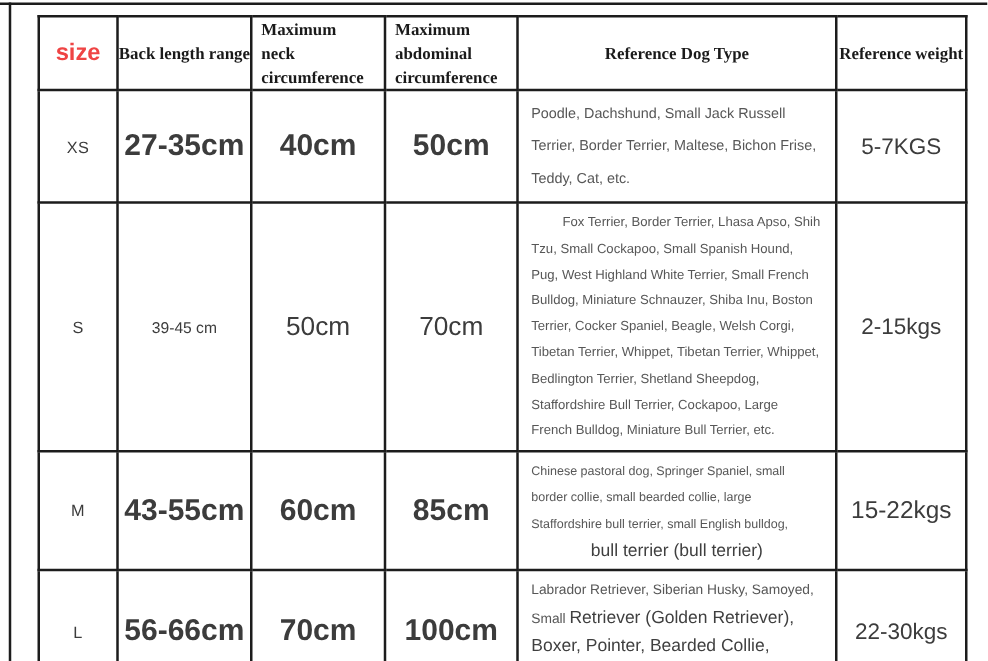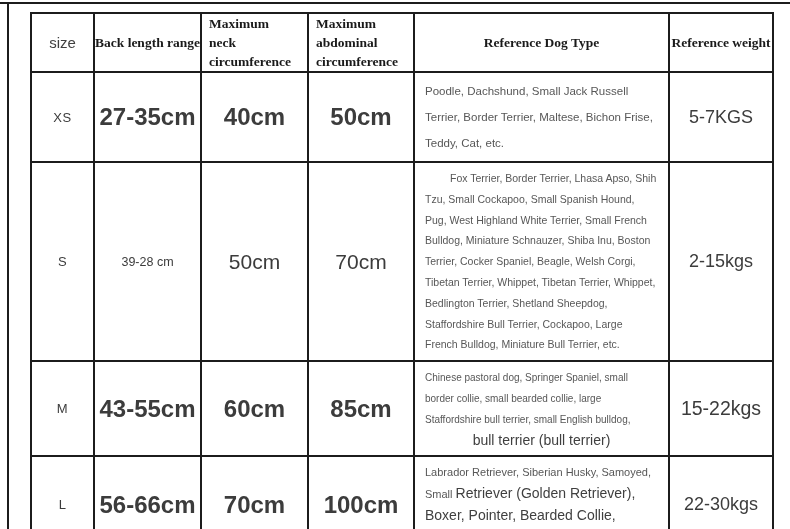--- a/index.html
+++ b/index.html
@@ -20,22 +20,22 @@
   .size-chart th,.size-chart td{
     border:2px solid #1c1c1c;
     vertical-align:middle;
     padding:0;
     overflow:hidden;
   }
   
   .size-chart thead tr{height:46px;}
   th{font-family:"Liberation Serif","DejaVu Serif",serif;font-weight:bold;
      font-size:13.5px;color:#1a1a1a;text-align:center;}
-  th.h-size{font-family:"Liberation Sans","DejaVu Sans",sans-serif;font-weight:normal;
-     font-size:15px;color:#404040;}
+  th.h-size{font-family:"Liberation Sans","DejaVu Sans",sans-serif;font-weight:bold;
+     font-size:19px;color:#ef4444;}
   th.h-left{text-align:left;padding-left:7px;}
   .hl{display:block;line-height:19px;}
 
   
   td.center{text-align:center;color:#3c3c3c;}
   .sz{font-size:13px;letter-spacing:0.5px;color:#3c3c3c;}
   .m-lg{font-size:24px;color:#3b3b3b;font-weight:bold;}
   .m-xl{font-size:21px;color:#3b3b3b;}
   .m-sm{font-size:12.5px;color:#4a4a4a;}
   .wt{font-size:18px;color:#3c3c3c;}
@@ -87,21 +87,21 @@
       <td class="center m-lg">27-35cm</td>
       <td class="center m-lg">40cm</td>
       <td class="center m-lg">50cm</td>
       <td class="dog">
         <span class="d-a">Poodle, Dachshund, Small Jack Russell Terrier, Border Terrier, Maltese, Bichon Frise, Teddy, Cat, etc.</span>
       </td>
       <td class="center wt">5-7KGS</td>
     </tr>
     <tr style="height:139px">
       <td class="center sz">S</td>
-      <td class="center m-sm">39-28 cm</td>
+      <td class="center m-sm">39-45 cm</td>
       <td class="center m-xl">50cm</td>
       <td class="center m-xl">70cm</td>
       <td class="dog">
         <span class="d-b">Fox Terrier, Border Terrier, Lhasa Apso, Shih Tzu, Small Cockapoo, Small Spanish Hound, Pug, West Highland White Terrier, Small French Bulldog, Miniature Schnauzer, Shiba Inu, Boston Terrier, Cocker Spaniel, Beagle, Welsh Corgi, Tibetan Terrier, Whippet, Tibetan Terrier, Whippet, Bedlington Terrier, Shetland Sheepdog, Staffordshire Bull Terrier, Cockapoo, Large French Bulldog, Miniature Bull Terrier, etc.</span>
       </td>
       <td class="center wt">2-15kgs</td>
     </tr>
     <tr style="height:60px">
       <td class="center sz">M</td>
       <td class="center m-lg">43-55cm</td>

